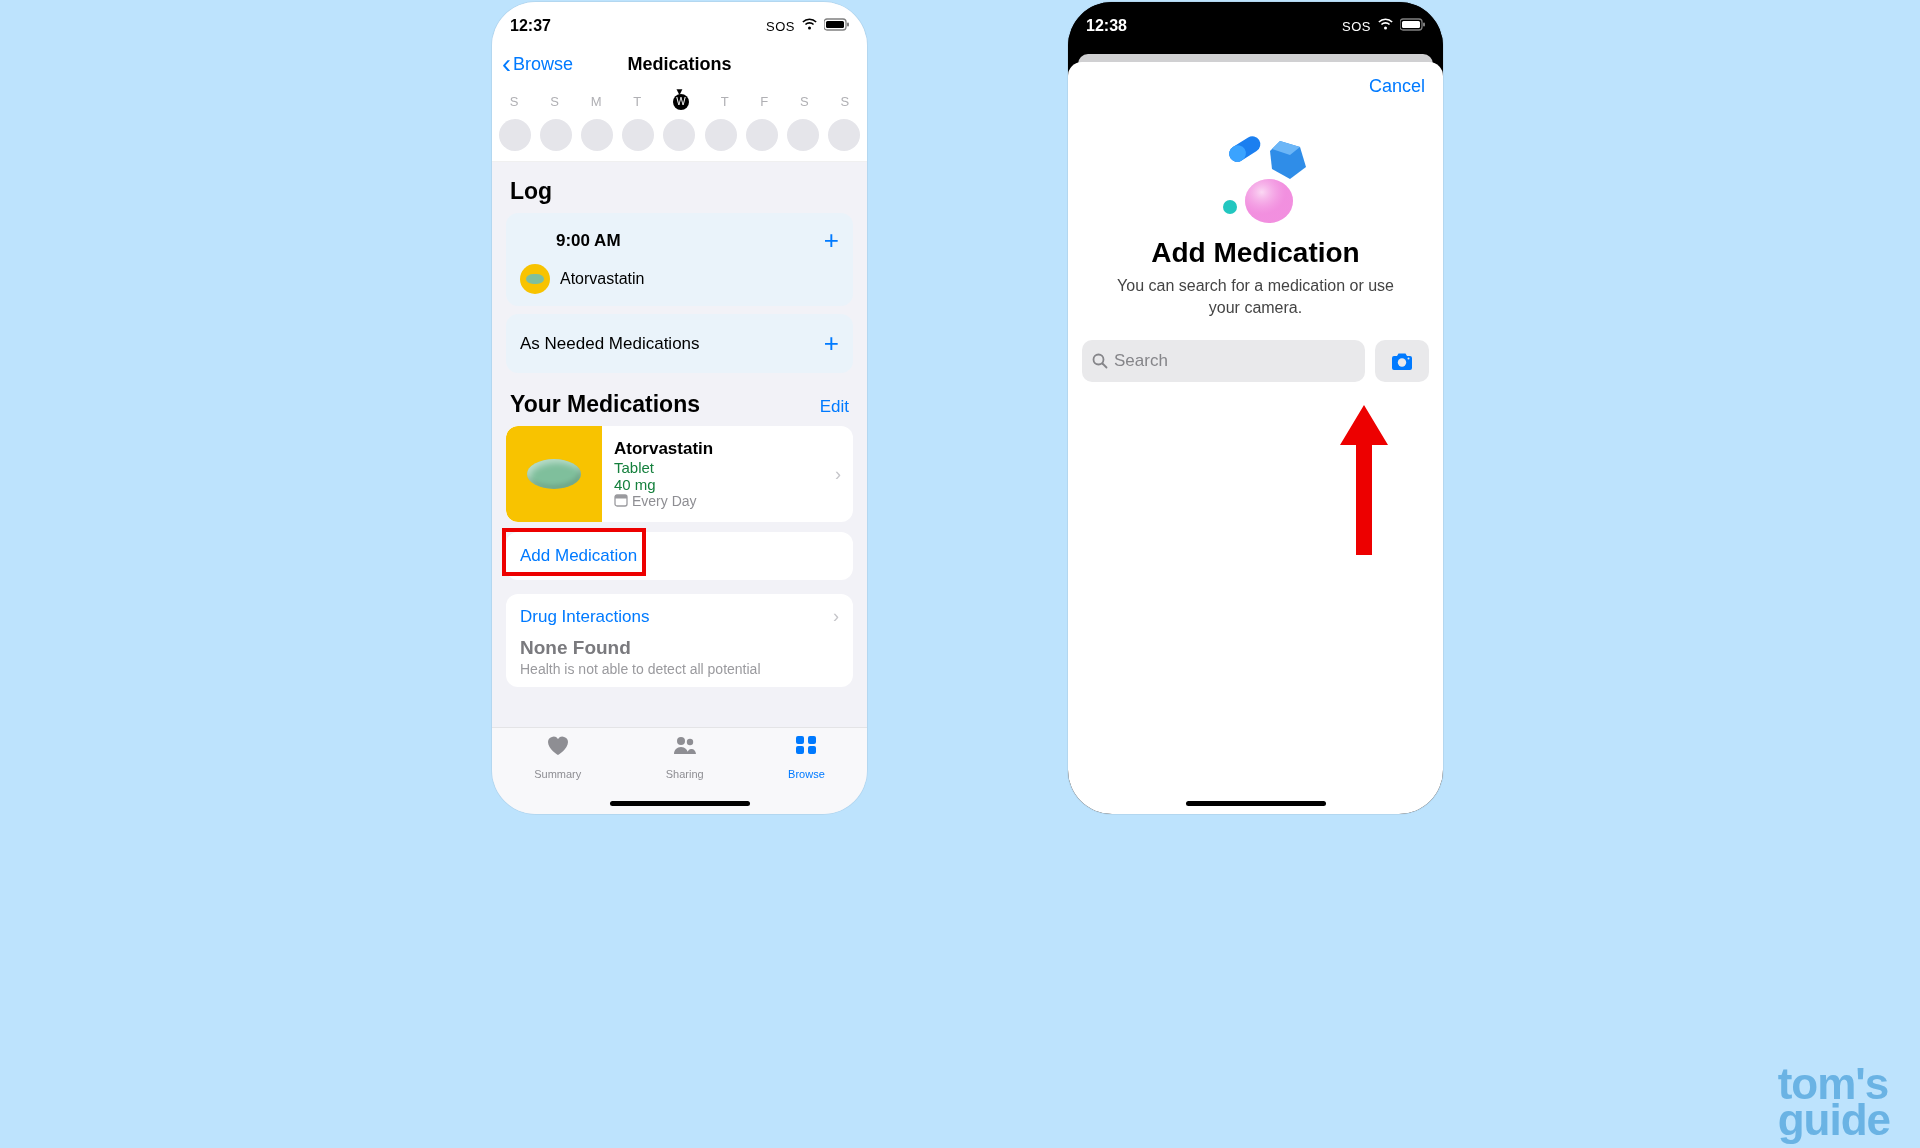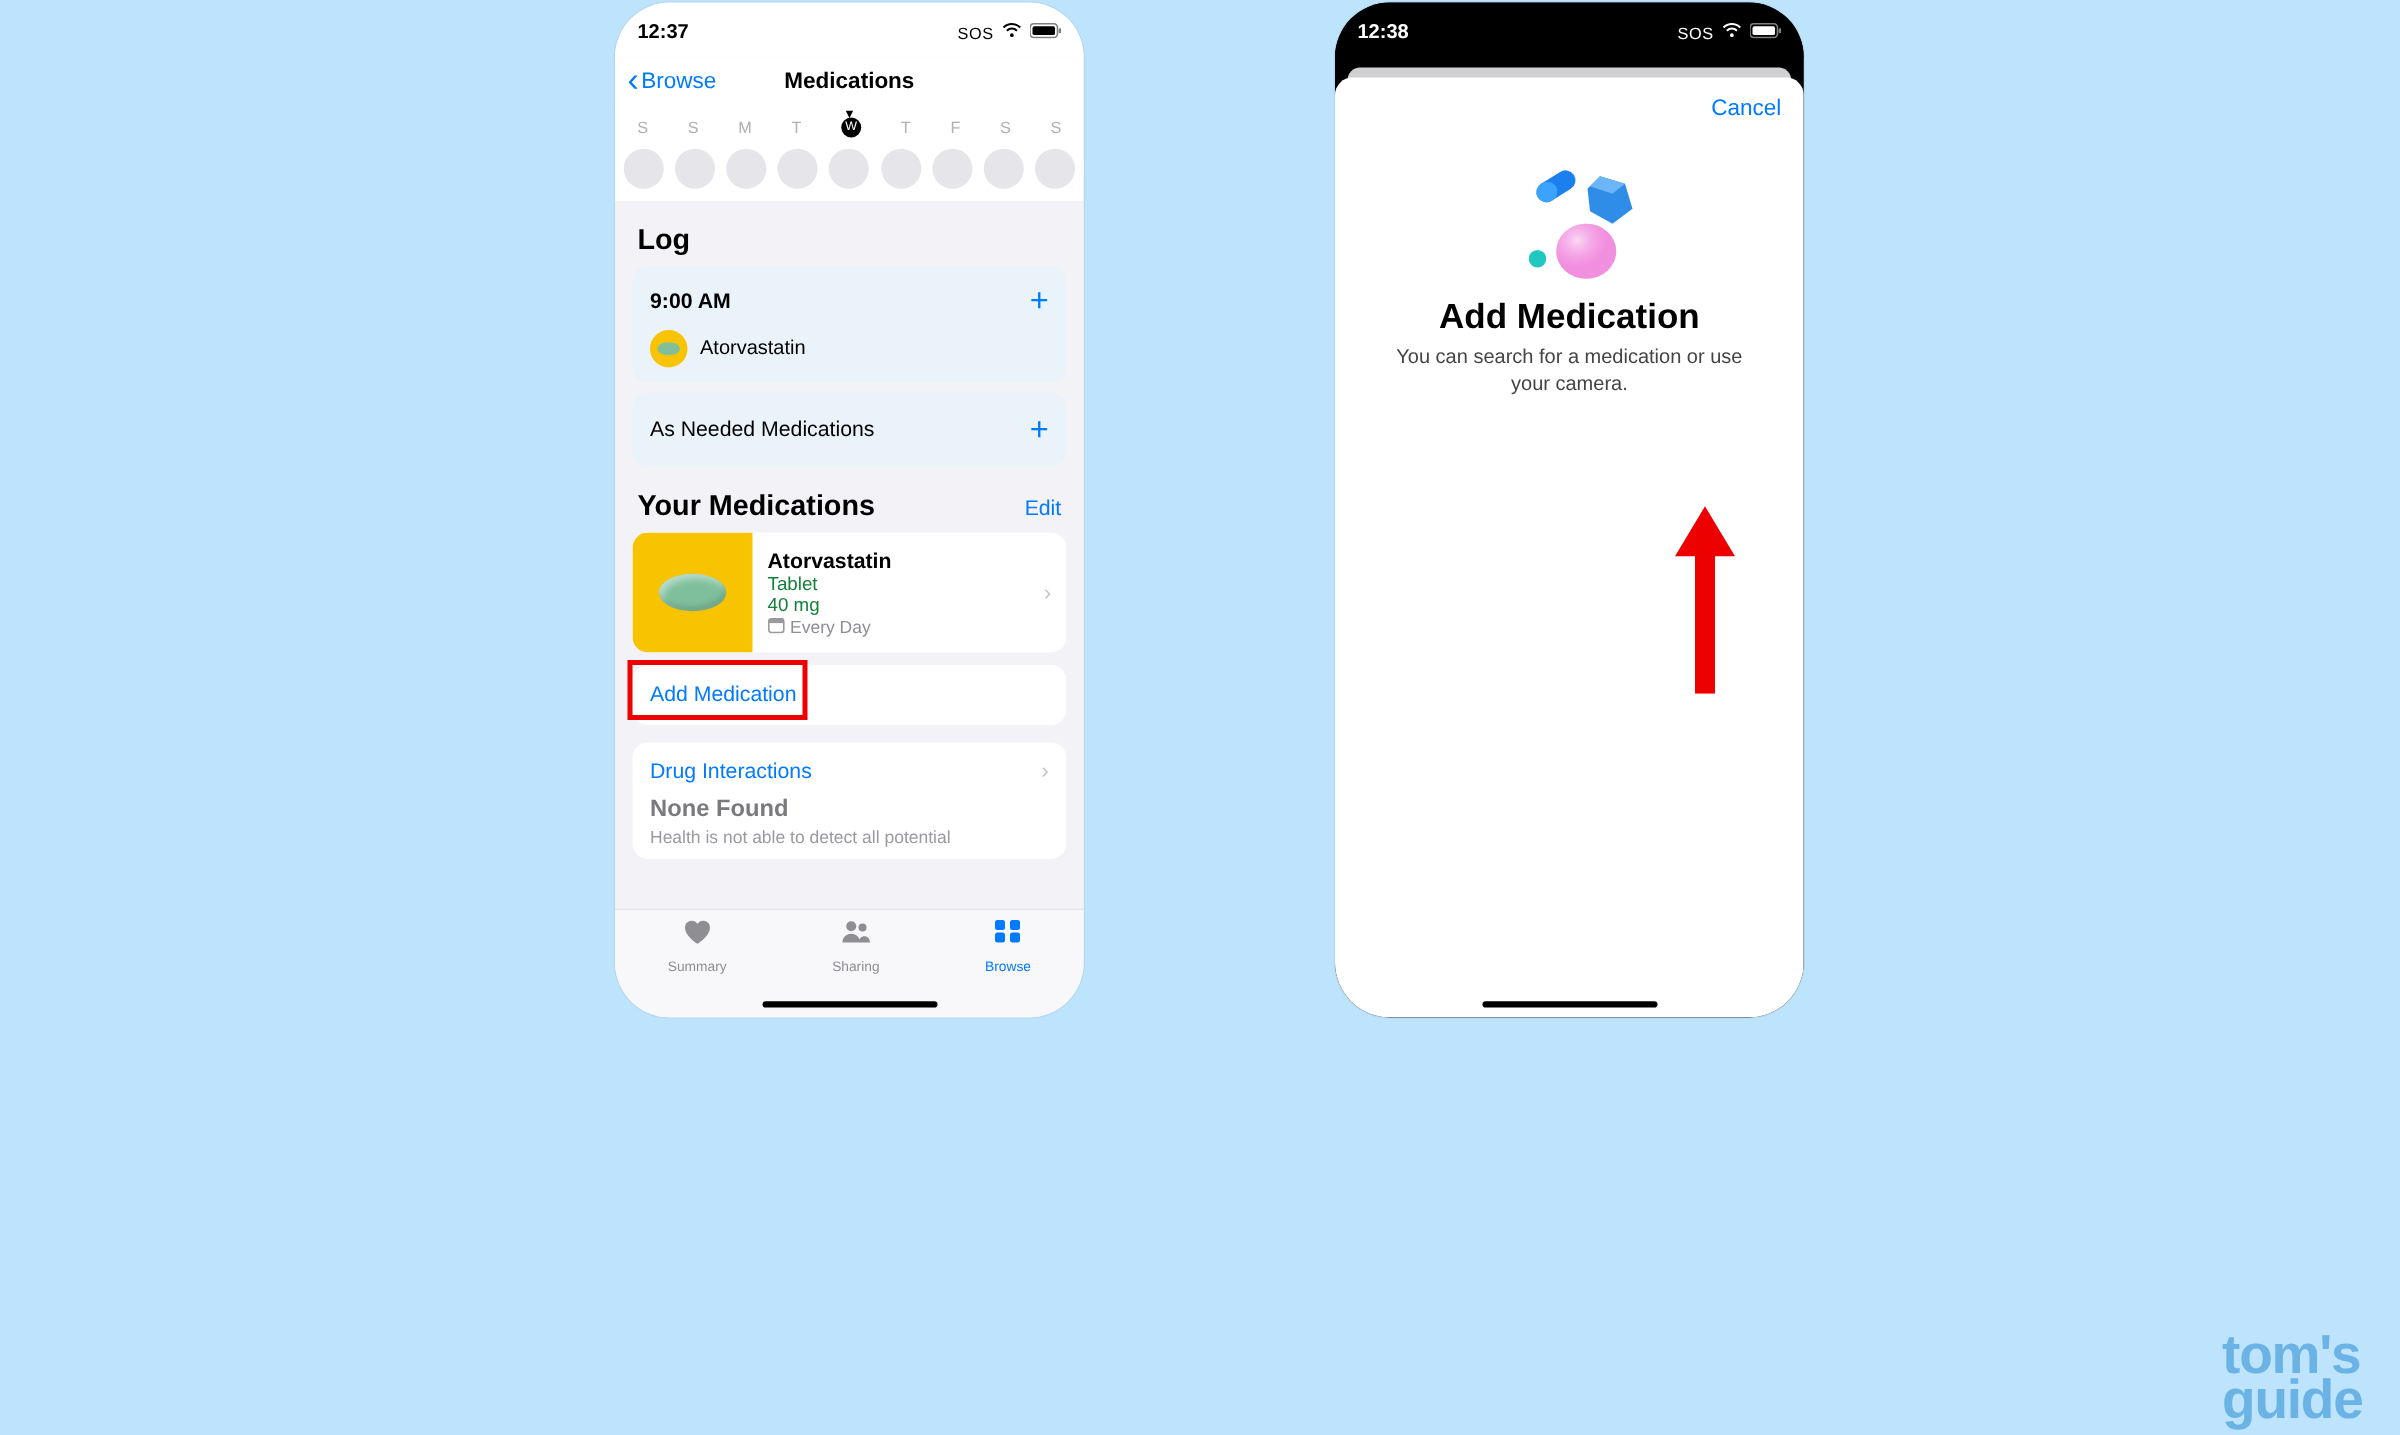--- a/index.html
+++ b/index.html
@@ -70,21 +70,21 @@
   .weekstrip .day.today{color:#000;}
 
   .dayDotRow{display:flex;justify-content:space-around;padding:0 2px;}
   .dayDotRow .c{width:32px;height:32px;border-radius:50%;background:#e5e5ea;}
 
   
   .scrollarea{background:#f2f2f7;overflow:hidden;position:relative;height:calc(100% - 210px);}
   .sectionTitle{font-size:23px;font-weight:700;padding:16px 18px 8px;}
 
   .card{background:#eaf3fa;border-radius:12px;margin:0 14px 8px;padding:12px 14px;}
-  .card .row1{display:flex;justify-content:space-between;align-items:center;font-size:17px;font-weight:600;}
+  .card .row1{display:flex;justify-content:space-between;align-items:center;font-size:17px;font-weight:600;margin-left:36px;}
   .plus{color:var(--ios-blue);font-size:26px;font-weight:300;}
   .medrow{display:flex;align-items:center;margin-top:8px;font-size:16px;}
   .pill-small{width:30px;height:30px;border-radius:50%;background:var(--pill-yellow);margin-right:10px;display:flex;align-items:center;justify-content:center;}
   .pill-small:before{content:"";width:18px;height:10px;background:var(--pill-green);border-radius:50%/60%;}
 
   .asNeeded{background:#eaf3fa;border-radius:12px;margin:0 14px 18px;padding:14px 14px;display:flex;justify-content:space-between;align-items:center;font-size:17px;}
 
   .yourMedsHeader{display:flex;justify-content:space-between;align-items:baseline;padding:0 18px 8px;}
   .yourMedsHeader .edit{color:var(--ios-blue);font-size:17px;}
 
@@ -335,20 +335,36 @@
          <g transform="rotate(-32 50 28)">
               <rect x="34" y="16" width="34" height="16" rx="8" fill="#1b7ff0"></rect>
               <rect x="34" y="16" width="17" height="16" rx="8" fill="#3aa3ff"></rect>
             </g>
          <polygon points="84,16 104,22 110,42 94,54 76,44 74,26" fill="#2f8de8"></polygon>
          <polygon points="84,16 104,22 94,30 76,24" fill="#6cb6f7"></polygon>
        </svg>
      </div>
      <div class="sheetTitle">Add Medication</div>
      <div class="sheetDesc">You can search for a medication or use your camera.</div>
+     <div class="searchRow">
+       <div class="searchBox">
+         <svg width="16" height="16" viewBox="0 0 16 16" fill="#858589">
+              <circle cx="6.5" cy="6.5" r="5" fill="none" stroke="#858589" stroke-width="1.8"></circle>
+              <line x1="10.5" y1="10.5" x2="14.5" y2="14.5" stroke="#858589" stroke-width="1.8" stroke-linecap="round"></line>
+            </svg>
+         <span>Search</span>
+       </div>
+       <div class="camBtn">
+         <svg viewBox="0 0 24 20" fill="currentColor">
+              <path d="M4 5h3l1.5-2.5h7L17 5h3a2 2 0 012 2v10a2 2 0 01-2 2H4a2 2 0 01-2-2V7a2 2 0 012-2z"></path>
+              <circle cx="12" cy="11.5" r="4.2" fill="#e9e9eb"></circle>
+              <circle cx="18.5" cy="7.5" r="1" fill="#e9e9eb"></circle>
+            </svg>
+       </div>
+     </div>
      <div class="home-ind"></div>
    </div>
  </div>
 
  <div class="redArrow" style="left:1090px;top:405px;">
    <svg width="48" height="150" viewBox="0 0 48 150">
      <polygon points="24,0 48,40 32,40 32,150 16,150 16,40 0,40" fill="#ed0000"></polygon>
    </svg>
  </div>
 

